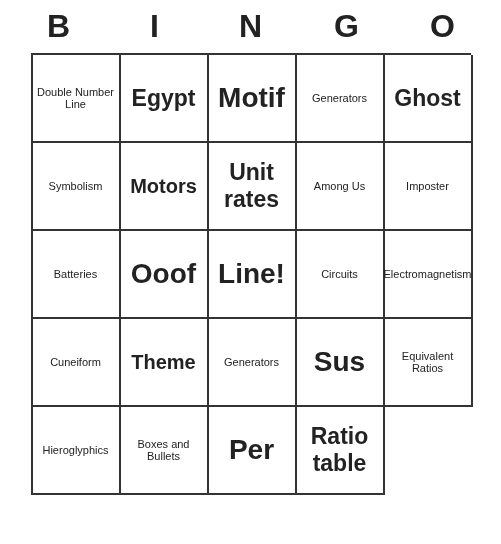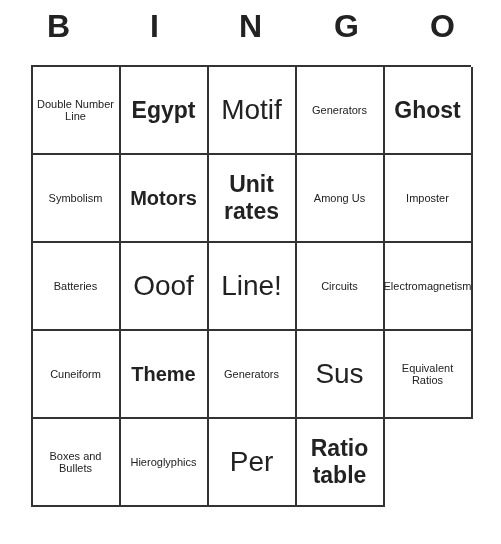--- a/index.html
+++ b/index.html
@@ -27,21 +27,21 @@
       font-weight: bold;
       color: #222;
     }
     .bingo-grid {
       display: grid;
       grid-template-columns: repeat(5, 88px);
       grid-template-rows: repeat(5, 88px);
       border-left: 2px solid #333;
       border-top: 2px solid #333;
       width: 440px;
-      margin: 16px auto;
+      margin: 4px auto;
     }
     .bingo-cell {
       border-right: 2px solid #333;
       border-bottom: 2px solid #333;
       display: flex;
       align-items: center;
       justify-content: center;
       text-align: center;
       padding: 4px;
       color: #222;
@@ -53,21 +53,21 @@
     .bingo-cell.medium {
       font-size: 20px;
       font-weight: bold;
     }
     .bingo-cell.small {
       font-size: 11px;
       font-weight: normal;
     }
     .bingo-cell.xlarge {
       font-size: 28px;
-      font-weight: normal;
+      font-weight: bold;
     }
   </style>
 </head>
 <body>
 
 <div class="bingo-header">
 <div class="bingo-header-cell">B</div>
     <div class="bingo-header-cell">I</div>
     <div class="bingo-header-cell">N</div>
     <div class="bingo-header-cell">G</div>
@@ -87,17 +87,17 @@
     <div class="bingo-cell small">Batteries</div>
     <div class="bingo-cell xlarge">Ooof</div>
     <div class="bingo-cell xlarge">Line!</div>
     <div class="bingo-cell small">Circuits</div>
     <div class="bingo-cell small">Electromagnetism</div>
     <div class="bingo-cell small">Cuneiform</div>
     <div class="bingo-cell medium">Theme</div>
     <div class="bingo-cell small">Generators</div>
     <div class="bingo-cell xlarge">Sus</div>
     <div class="bingo-cell small">Equivalent Ratios</div>
+    <div class="bingo-cell small">Hieroglyphics</div>
     <div class="bingo-cell small">Boxes and Bullets</div>
-    <div class="bingo-cell small">Hieroglyphics</div>
     <div class="bingo-cell xlarge">Per</div>
     <div class="bingo-cell large">Ratio table</div>
   </div>
 
 </body></html>

